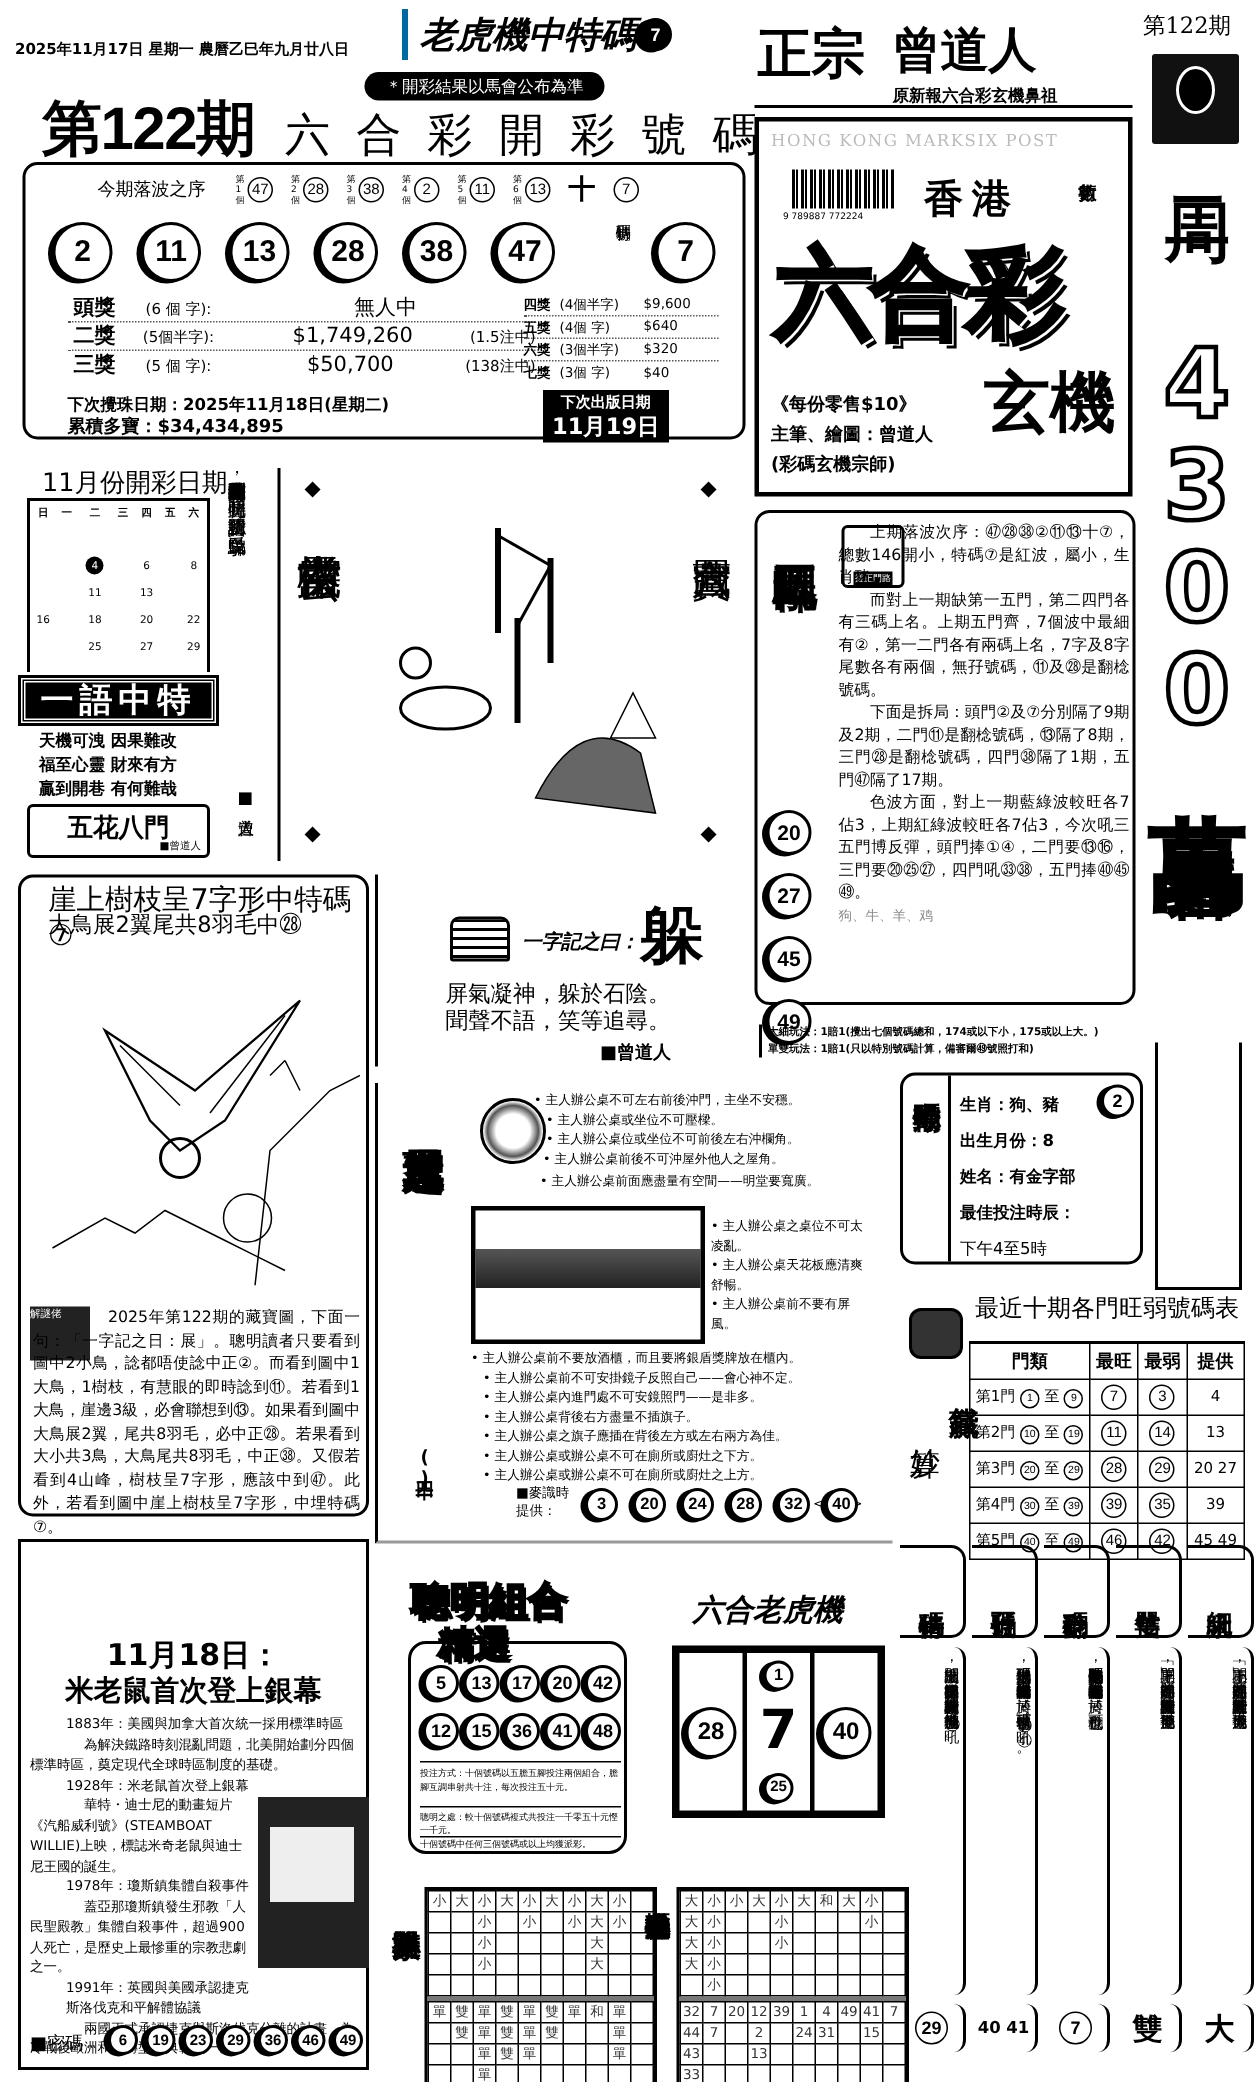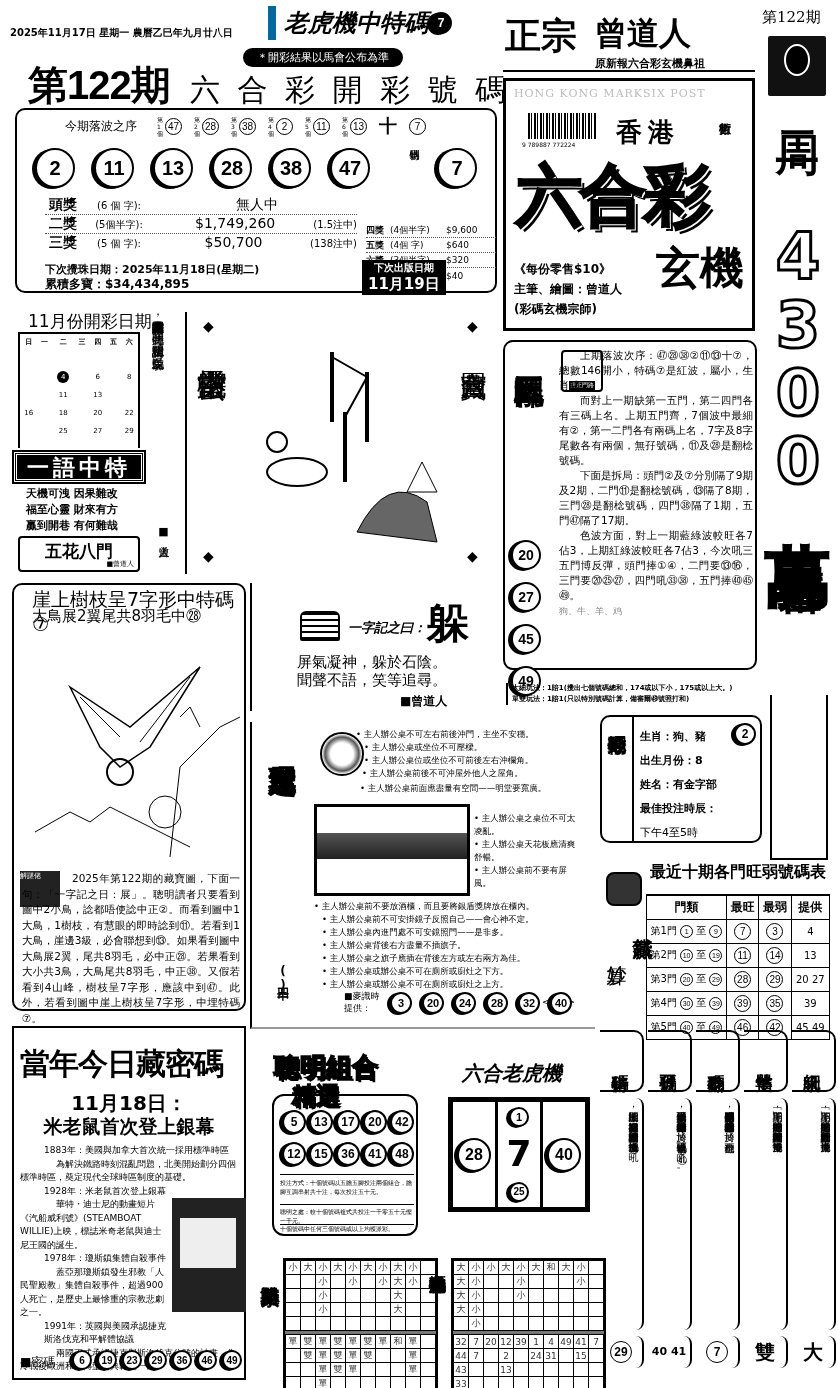--- a/index.html
+++ b/index.html
@@ -11,21 +11,21 @@
 .box{border:2px solid #000;border-radius:8px}
 .dot{border-bottom:1px dotted #555}
 table{border-collapse:collapse}
 .road td{border:1px solid #000;width:15px;height:14px;font-size:9px;text-align:center;color:#333}
 .rank td,.rank th{border:1px solid #000;font-size:12px;text-align:center;height:24px}
 </style>
 </head>
 <body>
 
 <div class="abs" style="left:10px;top:26px;font-size:10px;font-weight:bold;">2025年11月17日  星期一  農曆乙巳年九月廿八日</div>
-<div class="abs" style="left:268px;top:6px;width:225px;height:34px;border-left:8px solid #0369a1;padding-left:8px;display:flex;align-items:center;">
+<div class="abs" style="left:268px;top:6px;width:225px;height:34px;border-left:4px solid #0369a1;padding-left:8px;display:flex;align-items:center;">
   <span style="font-family:'DejaVu Serif',serif;font-size:24px;font-weight:bold;font-style:italic;">老虎機中特碼</span>
   <span class="ball" style="width:22px;height:22px;font-size:12px;background:#000;color:#fff;margin-left:2px;">7</span>
 </div>
 
 <div class="abs" style="left:243px;top:48px;background:#000;color:#fff;font-size:11px;padding:2px 14px;border-radius:10px;">＊開彩結果以馬會公布為準</div>
 
 <div class="abs" style="left:28px;top:58px;font-size:40px;font-weight:900;font-family:'Liberation Sans',sans-serif;letter-spacing:-1px;">第122期</div>
 <div class="abs" style="left:190px;top:70px;font-size:30px;font-family:'DejaVu Sans',sans-serif;letter-spacing:4px;">六 合 彩 開 彩 號 碼</div>
 
 <div class="abs box" style="left:15px;top:108px;width:482px;height:185px;border-radius:10px;">
@@ -83,21 +83,21 @@
         <span style="font-size:10px">(1.5注中)</span>
     </div>
     <div style="display:flex;align-items:baseline;height:19px;font-size:14px;">
       <b style="width:36px">三獎</b>
         <span style="font-size:10px;width:76px">(5 個 字):</span>
         <span style="flex:1">$50,700</span>
         <span style="font-size:10px">(138注中)</span>
     </div>
   </div>
 
-  <div class="abs" style="left:349px;top:86px;width:130px;font-size:9px;margin-top:27px;">
+  <div class="abs" style="left:332px;top:86px;width:130px;font-size:9px;">
     <div class="dot" style="display:flex;height:15px;align-items:center">
         <b style="width:24px">四獎</b>
         <span style="width:56px">(4個半字)</span>
         <span>$9,600</span>
       </div>
     <div class="dot" style="display:flex;height:15px;align-items:center">
         <b style="width:24px">五獎</b>
         <span style="width:56px">(4個 字)</span>
         <span>$640</span>
       </div>
@@ -338,21 +338,21 @@
   <div class="abs" style="left:38px;top:8px;font-size:11px;line-height:24px;font-weight:bold;">
     <div>生肖：狗、豬</div>
     <div>出生月份：8</div>
     <div>姓名：有金字部</div>
     <div>最佳投注時辰：</div>
     <div style="font-weight:normal;">下午4至5時</div>
   </div>
   <span class="abs ball" style="left:132px;top:6px;width:22px;height:22px;font-size:12px;">2</span>
 </div>
 
-<div class="abs" style="left:650px;top:862px;font-size:16px;font-weight:bold;">最近十期各門旺弱號碼表</div>
+<div class="abs" style="left:650px;top:862px;font-size:16px;">最近十期各門旺弱號碼表</div>
 <div class="abs" style="left:606px;top:872px;width:36px;height:34px;border:2px solid #000;border-radius:8px;background:#333;"></div>
 <div class="abs vt" style="left:630px;top:922px;font-size:20px;font-weight:bold;">贏錢</div>
 <div class="abs vt" style="left:604px;top:950px;font-size:20px;">妙算</div>
 <table class="abs rank" style="left:646px;top:894px;width:184px;border-top:2px solid #000;">
   <tbody>
       <tr>
     <th style="width:80px">門類</th>
         <th>最旺</th>
         <th>最弱</th>
         <th>提供</th>
@@ -384,21 +384,20 @@
   <tr>
         <td style="font-size:10px"><span>第5門</span> <span class="cnum" style="width:13px;height:13px;font-size:7px">40</span> 至 <span class="cnum" style="width:13px;height:13px;font-size:7px">49</span></td>
         <td><span class="cnum">46</span></td>
         <td><span class="cnum">42</span></td>
         <td style="font-size:10px">45 49</td>
       </tr>
 </tbody>
   </table>
 
 <div class="abs" style="left:12px;top:1026px;width:234px;height:354px;border:2px solid #000;">
-  <div class="abs" style="left:6px;top:16px;font-size:30px;font-weight:900;font-family:'DejaVu Serif',serif;letter-spacing:-1px;">當年今日藏密碼</div>
   <div class="abs" style="left:0;top:62px;width:100%;text-align:center;font-size:20px;font-weight:bold;">11月18日：</div>
   <div class="abs" style="left:0;top:86px;width:100%;text-align:center;font-size:19px;font-weight:bold;">米老鼠首次登上銀幕</div>
   <div class="abs" style="left:158px;top:170px;width:74px;height:114px;background:#222;">
     <div style="position:absolute;left:8px;top:20px;width:56px;height:50px;background:#eee;"></div>
   </div>
   <div class="abs" style="left:6px;top:116px;width:222px;font-size:9px;line-height:13.5px;">
     <div style="padding-left:24px;">1883年：美國與加拿大首次統一採用標準時區</div>
     <div style="text-indent:36px;">為解決鐵路時刻混亂問題，北美開始劃分四個標準時區，奠定現代全球時區制度的基礎。</div>
     <div style="padding-left:24px;width:150px;">1928年：米老鼠首次登上銀幕</div>
     <div style="text-indent:36px;width:150px;">華特・迪士尼的動畫短片《汽船威利號》(STEAMBOAT WILLIE)上映，標誌米奇老鼠與迪士尼王國的誕生。</div>

